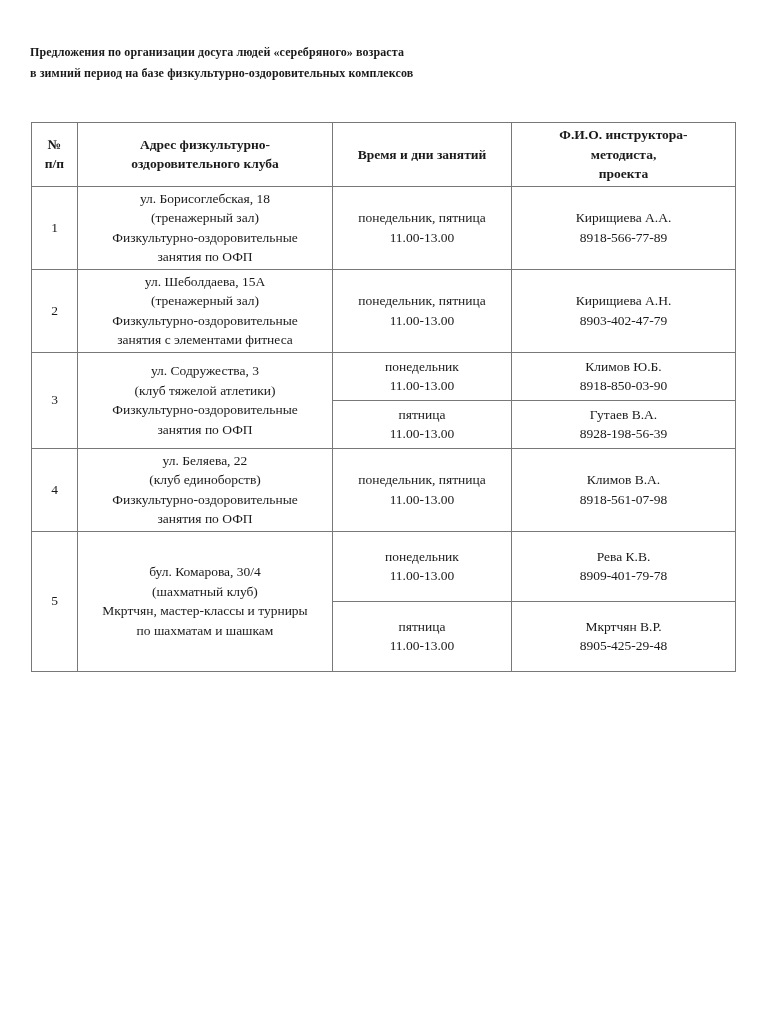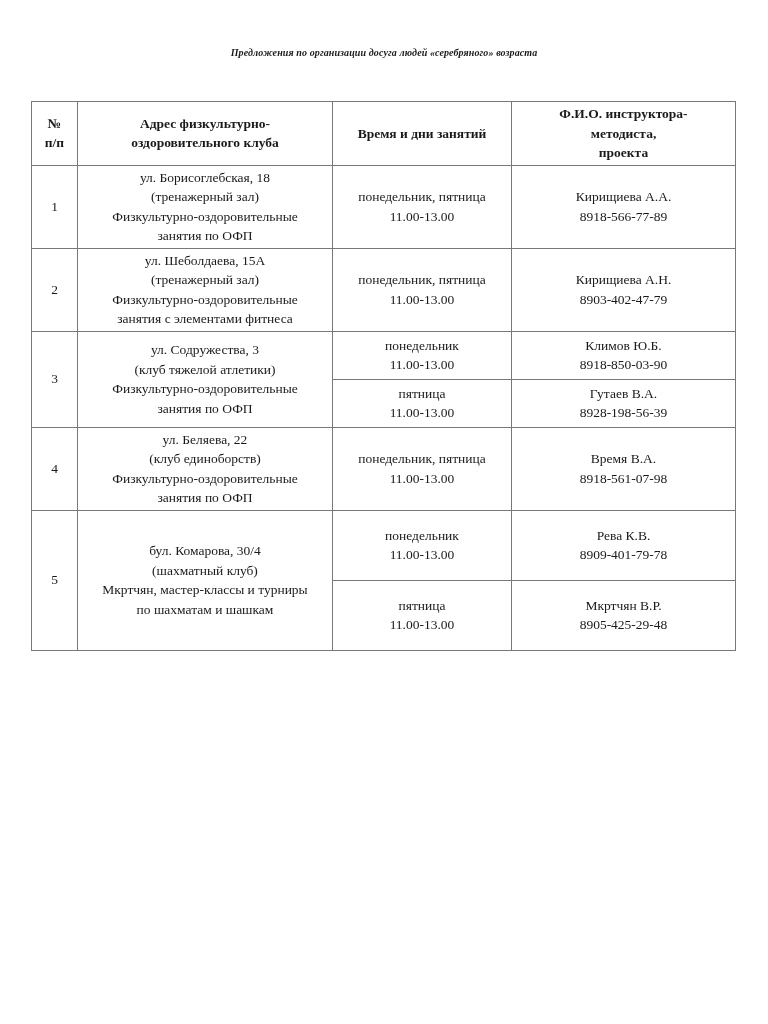--- a/index.html
+++ b/index.html
@@ -11,26 +11,25 @@
     color: #1a1a1a;
   }
   .page {
     position: relative;
     width: 768px; height: 1024px;
     overflow: hidden;
     background: #ffffff;
   }
   .doc-title {
     margin: 42px 30px 0 30px;
-    text-align: center;
+    text-align: left;
     font-weight: bold;
-    font-size: 10px;
+    font-size: 12px;
     line-height: 21px;
     letter-spacing: 0.1px;
-    font-style: italic;
   }
   table.schedule {
     border-collapse: collapse;
     table-layout: fixed;
     margin: 38px 0 0 31px;
     width: 704px;
   }
   table.schedule col.c-num  { width: 46px; }
   table.schedule col.c-addr { width: 255px; }
   table.schedule col.c-time { width: 179px; }
@@ -53,20 +52,21 @@
   tr.h-sub5   { height: 70px; }
   .club { font-weight: normal; }
 </style>
 </head>
 <body>
 
 <div class="page">
 
   <div class="doc-title">
     <div>Предложения по организации досуга людей «серебряного» возраста</div>
+    <div>в зимний период на базе физкультурно-оздоровительных комплексов</div>
   </div>
 
   <table class="schedule">
     <colgroup>
       <col class="c-num">
         <col class="c-addr">
         <col class="c-time">
         <col class="c-fio">
     </colgroup>
     <thead>
@@ -161,21 +161,21 @@
           <div>ул. Беляева, 22</div>
           <div class="club">(клуб единоборств)</div>
           <div>Физкультурно-оздоровительные</div>
           <div>занятия по ОФП</div>
         </td>
         <td>
           <div>понедельник, пятница</div>
           <div>11.00-13.00</div>
         </td>
         <td>
-          <div>Время В.А.</div>
+          <div>Климов В.А.</div>
           <div>8918-561-07-98</div>
         </td>
       </tr>
 
       <tr class="h-sub5">
         <td rowspan="2">5</td>
         <td rowspan="2">
           <div>бул. Комарова, 30/4</div>
           <div class="club">(шахматный клуб)</div>
           <div>Мкртчян, мастер-классы и турниры</div>

